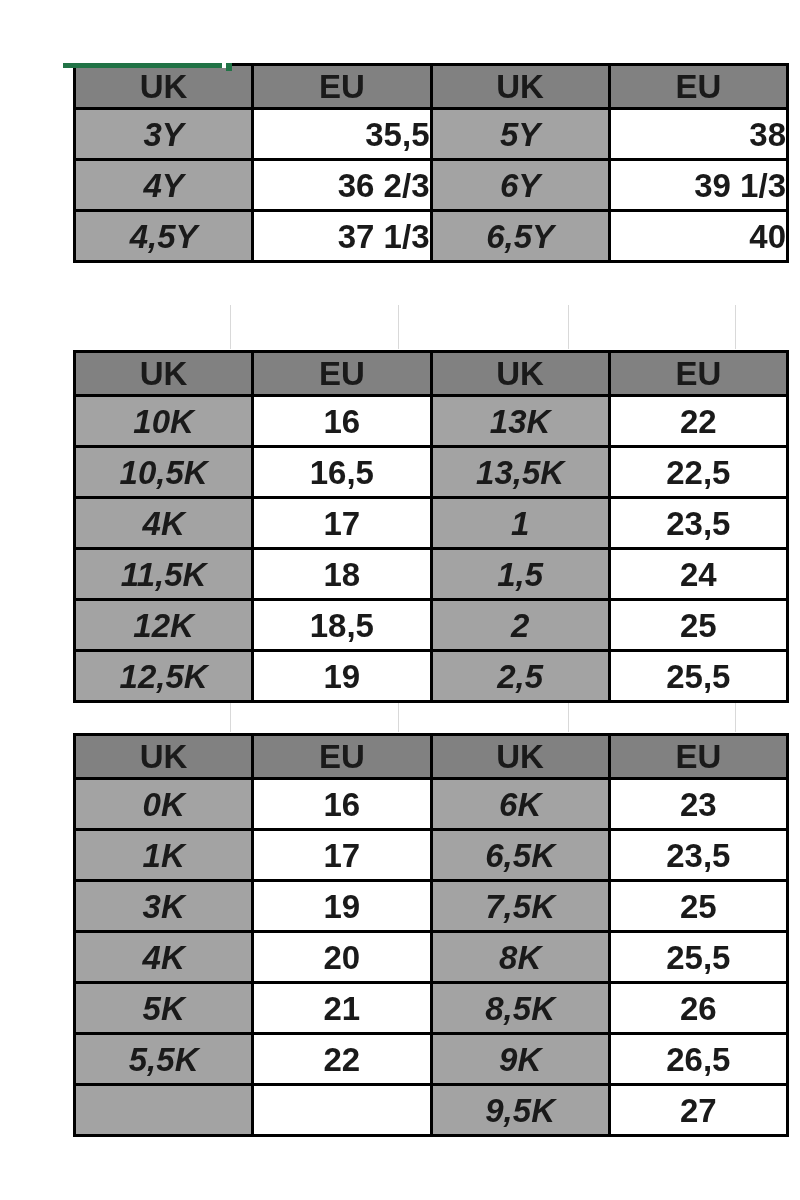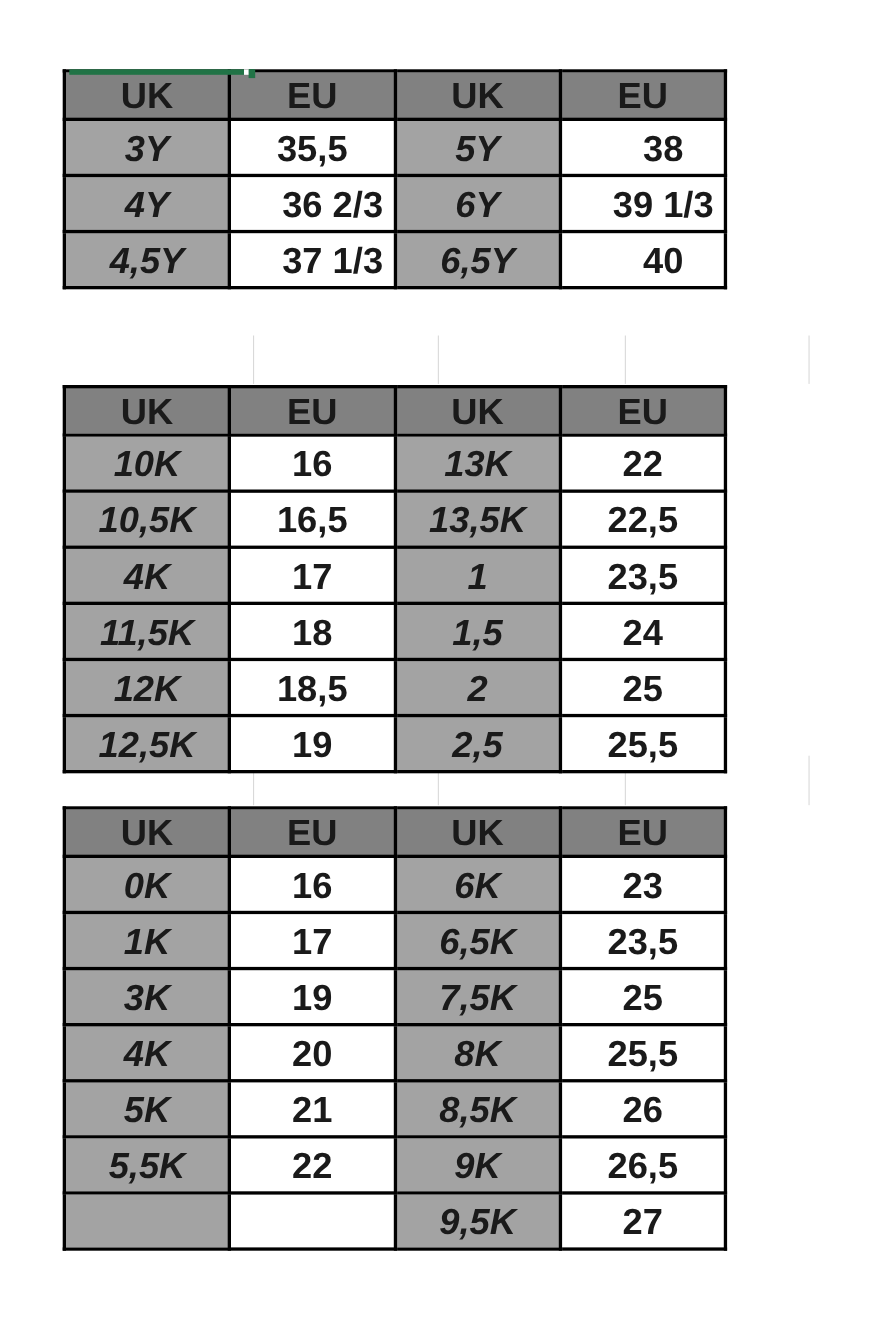--- a/index.html
+++ b/index.html
@@ -1,37 +1,37 @@
 <!DOCTYPE html>
 <html><head>
 <meta charset="utf-8">
 <style>
   html,body{margin:0;padding:0;}
   body{
     width:800px;height:1200px;background:#ffffff;position:relative;overflow:hidden;
     font-family:"Liberation Sans",sans-serif;
   }
   .size-table{
-    position:absolute;left:57px;width:604px;z-index:1;
+    position:absolute;left:73px;width:716px;z-index:1;
     border-collapse:collapse;table-layout:fixed;
   }
   .size-table th,.size-table td{
     border:3px solid #000000;
     padding:0;margin:0;
     font-weight:bold;font-size:33px;line-height:1;
     color:#1a1a1a;text-align:center;vertical-align:middle;
     overflow:hidden;white-space:nowrap;
   }
   .size-table th{background:#818181;height:41px;}
   .size-table td{background:#ffffff;height:48px;}
   .size-table td.uk{background:#a3a3a3;font-style:italic;}
   
-  #table-0 td.eu{text-align:center;padding-left:37px;}
-  
-  #table-0 tbody tr:first-child td:nth-child(2){text-align:center;padding-left:0;margin-left:20px;}
+  #table-0 td.eu{text-align:right;padding-left:37px;}
+  
+  #table-0 tbody tr:first-child td:nth-child(2){text-align:right;padding-left:0;margin-left:20px;}
   #table-0{top:63px;}
   #table-1{top:350px;}
   #table-2{top:733px;}
   
   #selection-border{
     position:absolute;left:63px;top:63px;width:168px;height:5px;z-index:3;
     background:linear-gradient(90deg,
       #217346 0px,#217346 159px,
       #ffffff 159px,#ffffff 163px,
       #217346 163px,#217346 168px);

